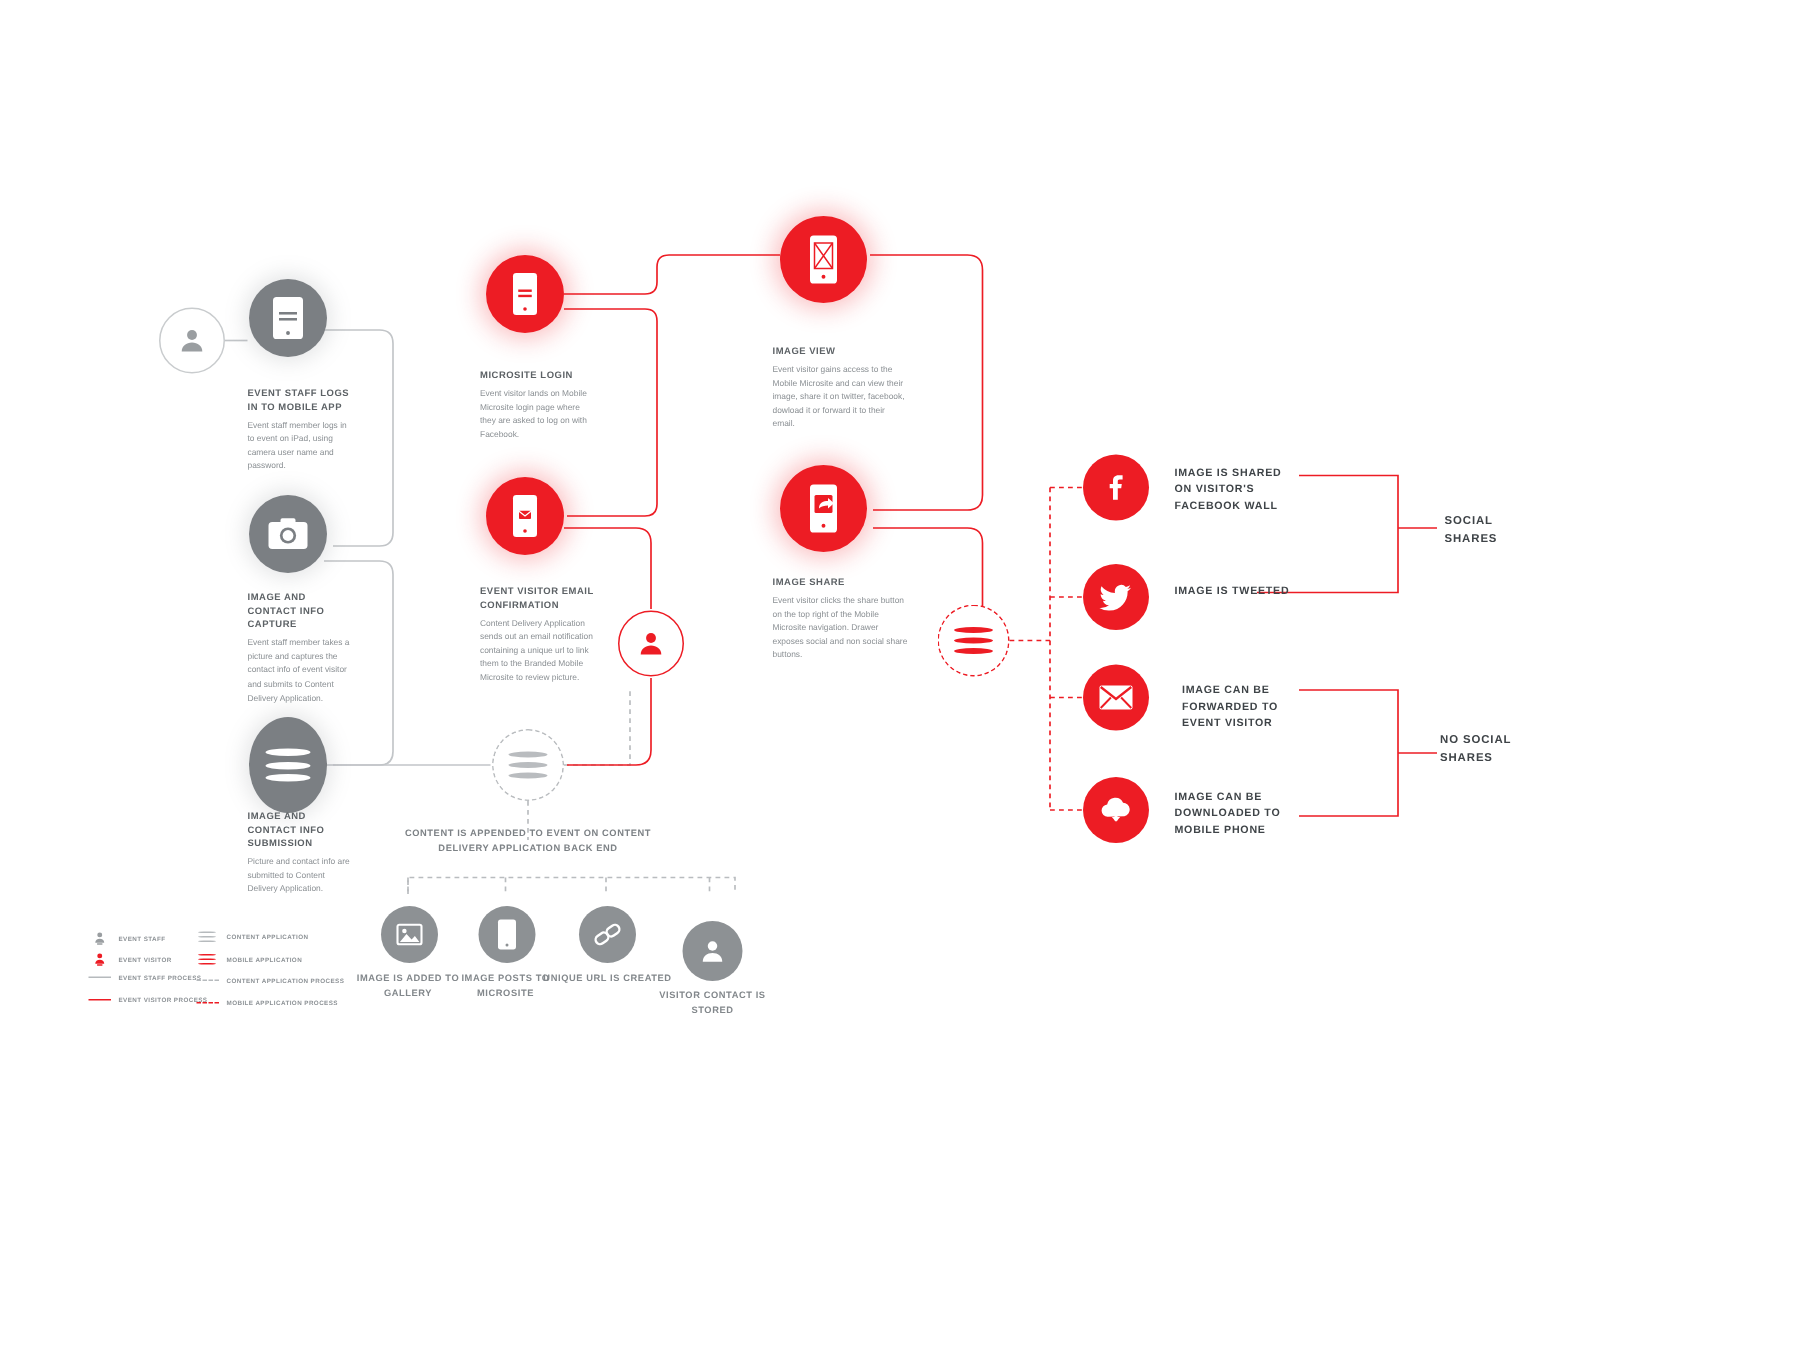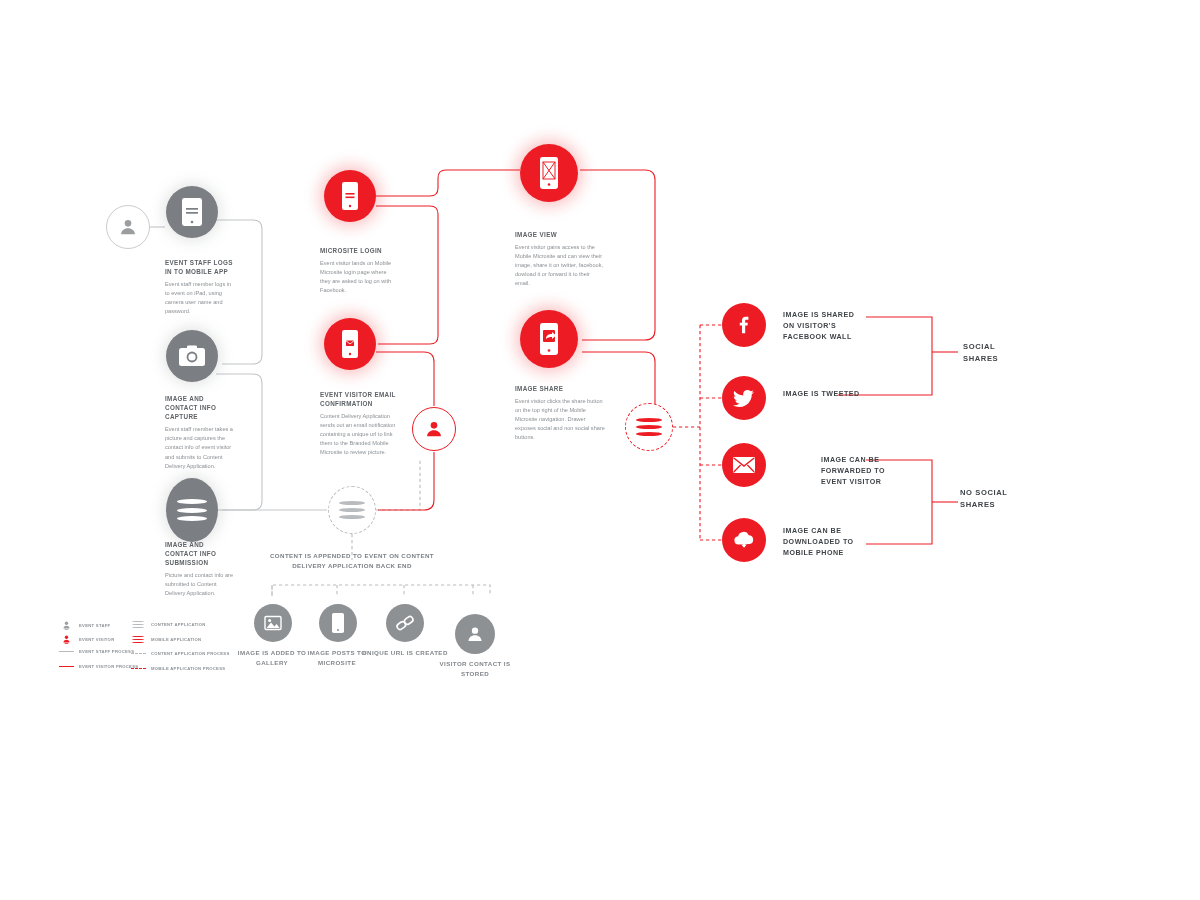--- a/index.html
+++ b/index.html
@@ -305,21 +305,21 @@
   </div>
   <div class="branch-label" style="left:783px; top:389px; width:85px;">IMAGE IS TWEETED</div>
 
   <div class="circle c-red" style="left:722px; top:443px; width:44px; height:44px;">
     <svg width="24" height="18" viewBox="0 0 24 18">
       <rect x="1" y="1" width="22" height="16" rx="1.4" fill="#fff"></rect>
       <path d="M1.8 2 L12 10 L22.2 2" fill="none" stroke="#ed1c24" stroke-width="1.5"></path>
       <path d="M1.8 16 L8.6 9 M22.2 16 L15.4 9" stroke="#ed1c24" stroke-width="1.3"></path>
     </svg>
   </div>
-  <div class="branch-label" style="left:821px; top:455px; width:92px;">IMAGE CAN BE FORWARDED TO EVENT VISITOR</div>
+  <div class="branch-label" style="left:788px; top:455px; width:92px;">IMAGE CAN BE FORWARDED TO EVENT VISITOR</div>
 
   <div class="circle c-red" style="left:722px; top:518px; width:44px; height:44px;">
     <svg width="24" height="20" viewBox="0 0 24 20">
       <path d="M6.4 14.5a4.1 4.1 0 0 1-.3-8.18 5.6 5.6 0 0 1 10.6-1.1 4.5 4.5 0 0 1 .9 8.9z" fill="#fff"></path>
       <path d="M12 9.5 L12 17" stroke="#fff" stroke-width="2"></path>
       <path d="M9.2 14.6 L12 17.8 L14.8 14.6 Z" fill="#fff"></path>
     </svg>
   </div>
   <div class="branch-label" style="left:783px; top:526px; width:95px;">IMAGE CAN BE DOWNLOADED TO MOBILE PHONE</div>
 

